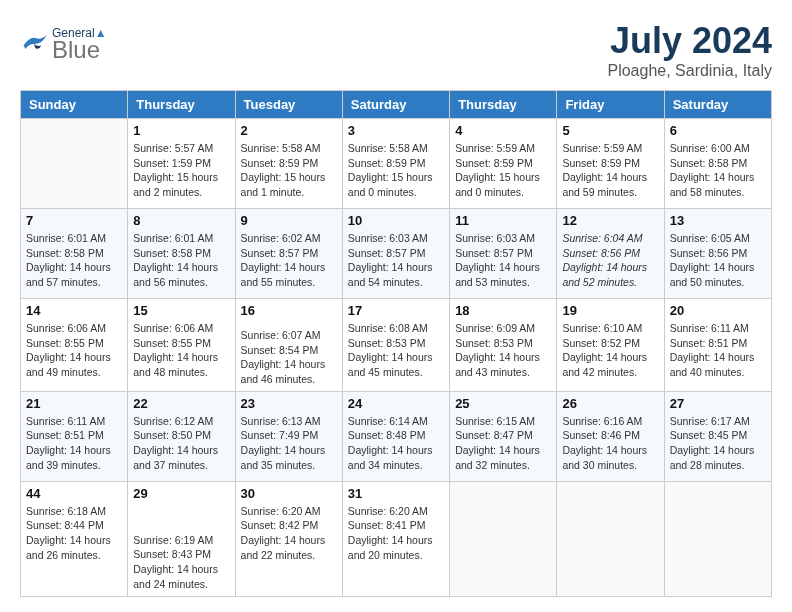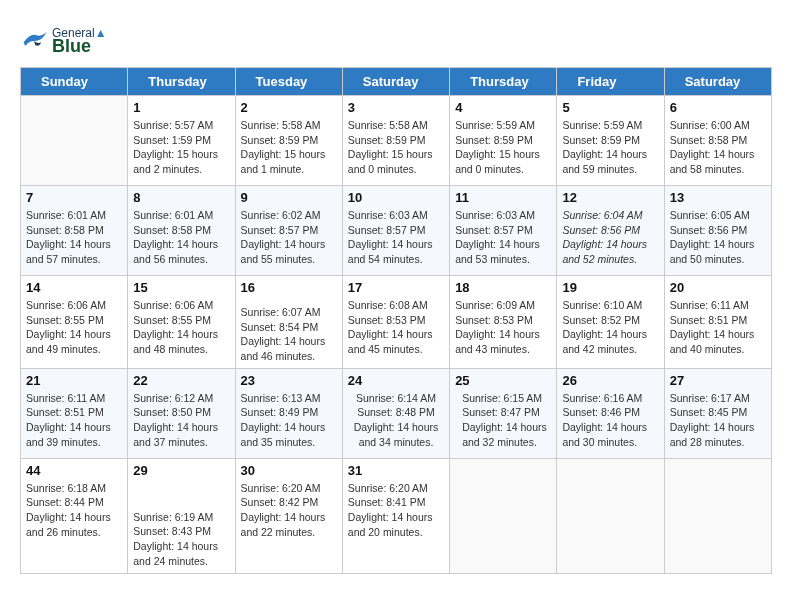--- a/index.html
+++ b/index.html
@@ -40,21 +40,21 @@
     table {
       width: 100%;
       border-collapse: collapse;
       table-layout: fixed;
     }
     thead tr th {
       background: #2e7bc4;
       color: #fff;
       font-size: 13px;
       font-weight: bold;
-      padding: 6px 20px;
+      padding: 6px 8px;
       text-align: left;
       border: 1px solid #ccc;
     }
     tbody tr td {
       vertical-align: top;
       border: 1px solid #ccc;
       padding: 4px 5px;
       min-height: 80px;
       height: 90px;
       font-size: 11px;
@@ -83,22 +83,26 @@
 <body>
 
 <div class="header">
   <div class="logo">
     <svg class="logo-bird" viewBox="0 0 40 30" xmlns="http://www.w3.org/2000/svg">
       <path d="M5 20 Q15 5 25 10 Q30 12 38 5 Q32 18 20 18 Q12 18 8 25 Z" fill="#2e7bc4"></path>
       <path d="M20 18 Q25 22 30 20 Q28 26 22 24 Z" fill="#1a3a5c"></path>
     </svg>
     <div>
       <div style="font-size:12px;font-weight:normal;color:#1a3a5c;margin-top:6px;">General<span style="color:#2e7bc4;">▲</span></div>
-      <div style="font-size:18px;font-weight:bold;color:#14532d;margin-top:-4px;">Blue</div>
+      <div style="font-size:24px;font-weight:normal;color:#737373;margin-top:-4px;">Blue</div>
     </div>
+  </div>
+  <div class="title-block">
+    <div class="month-title">July 2024</div>
+    <div class="location">Ploaghe, Sardinia, Italy</div>
   </div>
 </div>
 
 <table>
   <thead>
     <tr id="header-row">
         <th>Sunday</th>
         <th>Thursday</th>
         <th>Tuesday</th>
         <th>Saturday</th>
@@ -266,34 +270,34 @@
         <td>
           <div class="day-num">22</div>
           <div class="day-info" style="white-space: pre-line;">Sunrise: 6:12 AM
 Sunset: 8:50 PM
 Daylight: 14 hours
 and 37 minutes.</div>
         </td>
         <td>
           <div class="day-num">23</div>
           <div class="day-info" style="white-space: pre-line;">Sunrise: 6:13 AM
-Sunset: 8:49 PM
+Sunset: 7:49 PM
 Daylight: 14 hours
 and 35 minutes.</div>
         </td>
         <td>
           <div class="day-num">24</div>
-          <div class="day-info" style="white-space: pre-line; text-align: center;">Sunrise: 6:14 AM
+          <div class="day-info" style="white-space: pre-line;">Sunrise: 6:14 AM
 Sunset: 8:48 PM
 Daylight: 14 hours
 and 34 minutes.</div>
         </td>
         <td>
           <div class="day-num">25</div>
-          <div class="day-info" style="white-space: pre-line; margin-left: 7px;">Sunrise: 6:15 AM
+          <div class="day-info" style="white-space: pre-line;">Sunrise: 6:15 AM
 Sunset: 8:47 PM
 Daylight: 14 hours
 and 32 minutes.</div>
         </td>
         <td>
           <div class="day-num">26</div>
           <div class="day-info" style="white-space: pre-line;">Sunrise: 6:16 AM
 Sunset: 8:46 PM
 Daylight: 14 hours
 and 30 minutes.</div>

